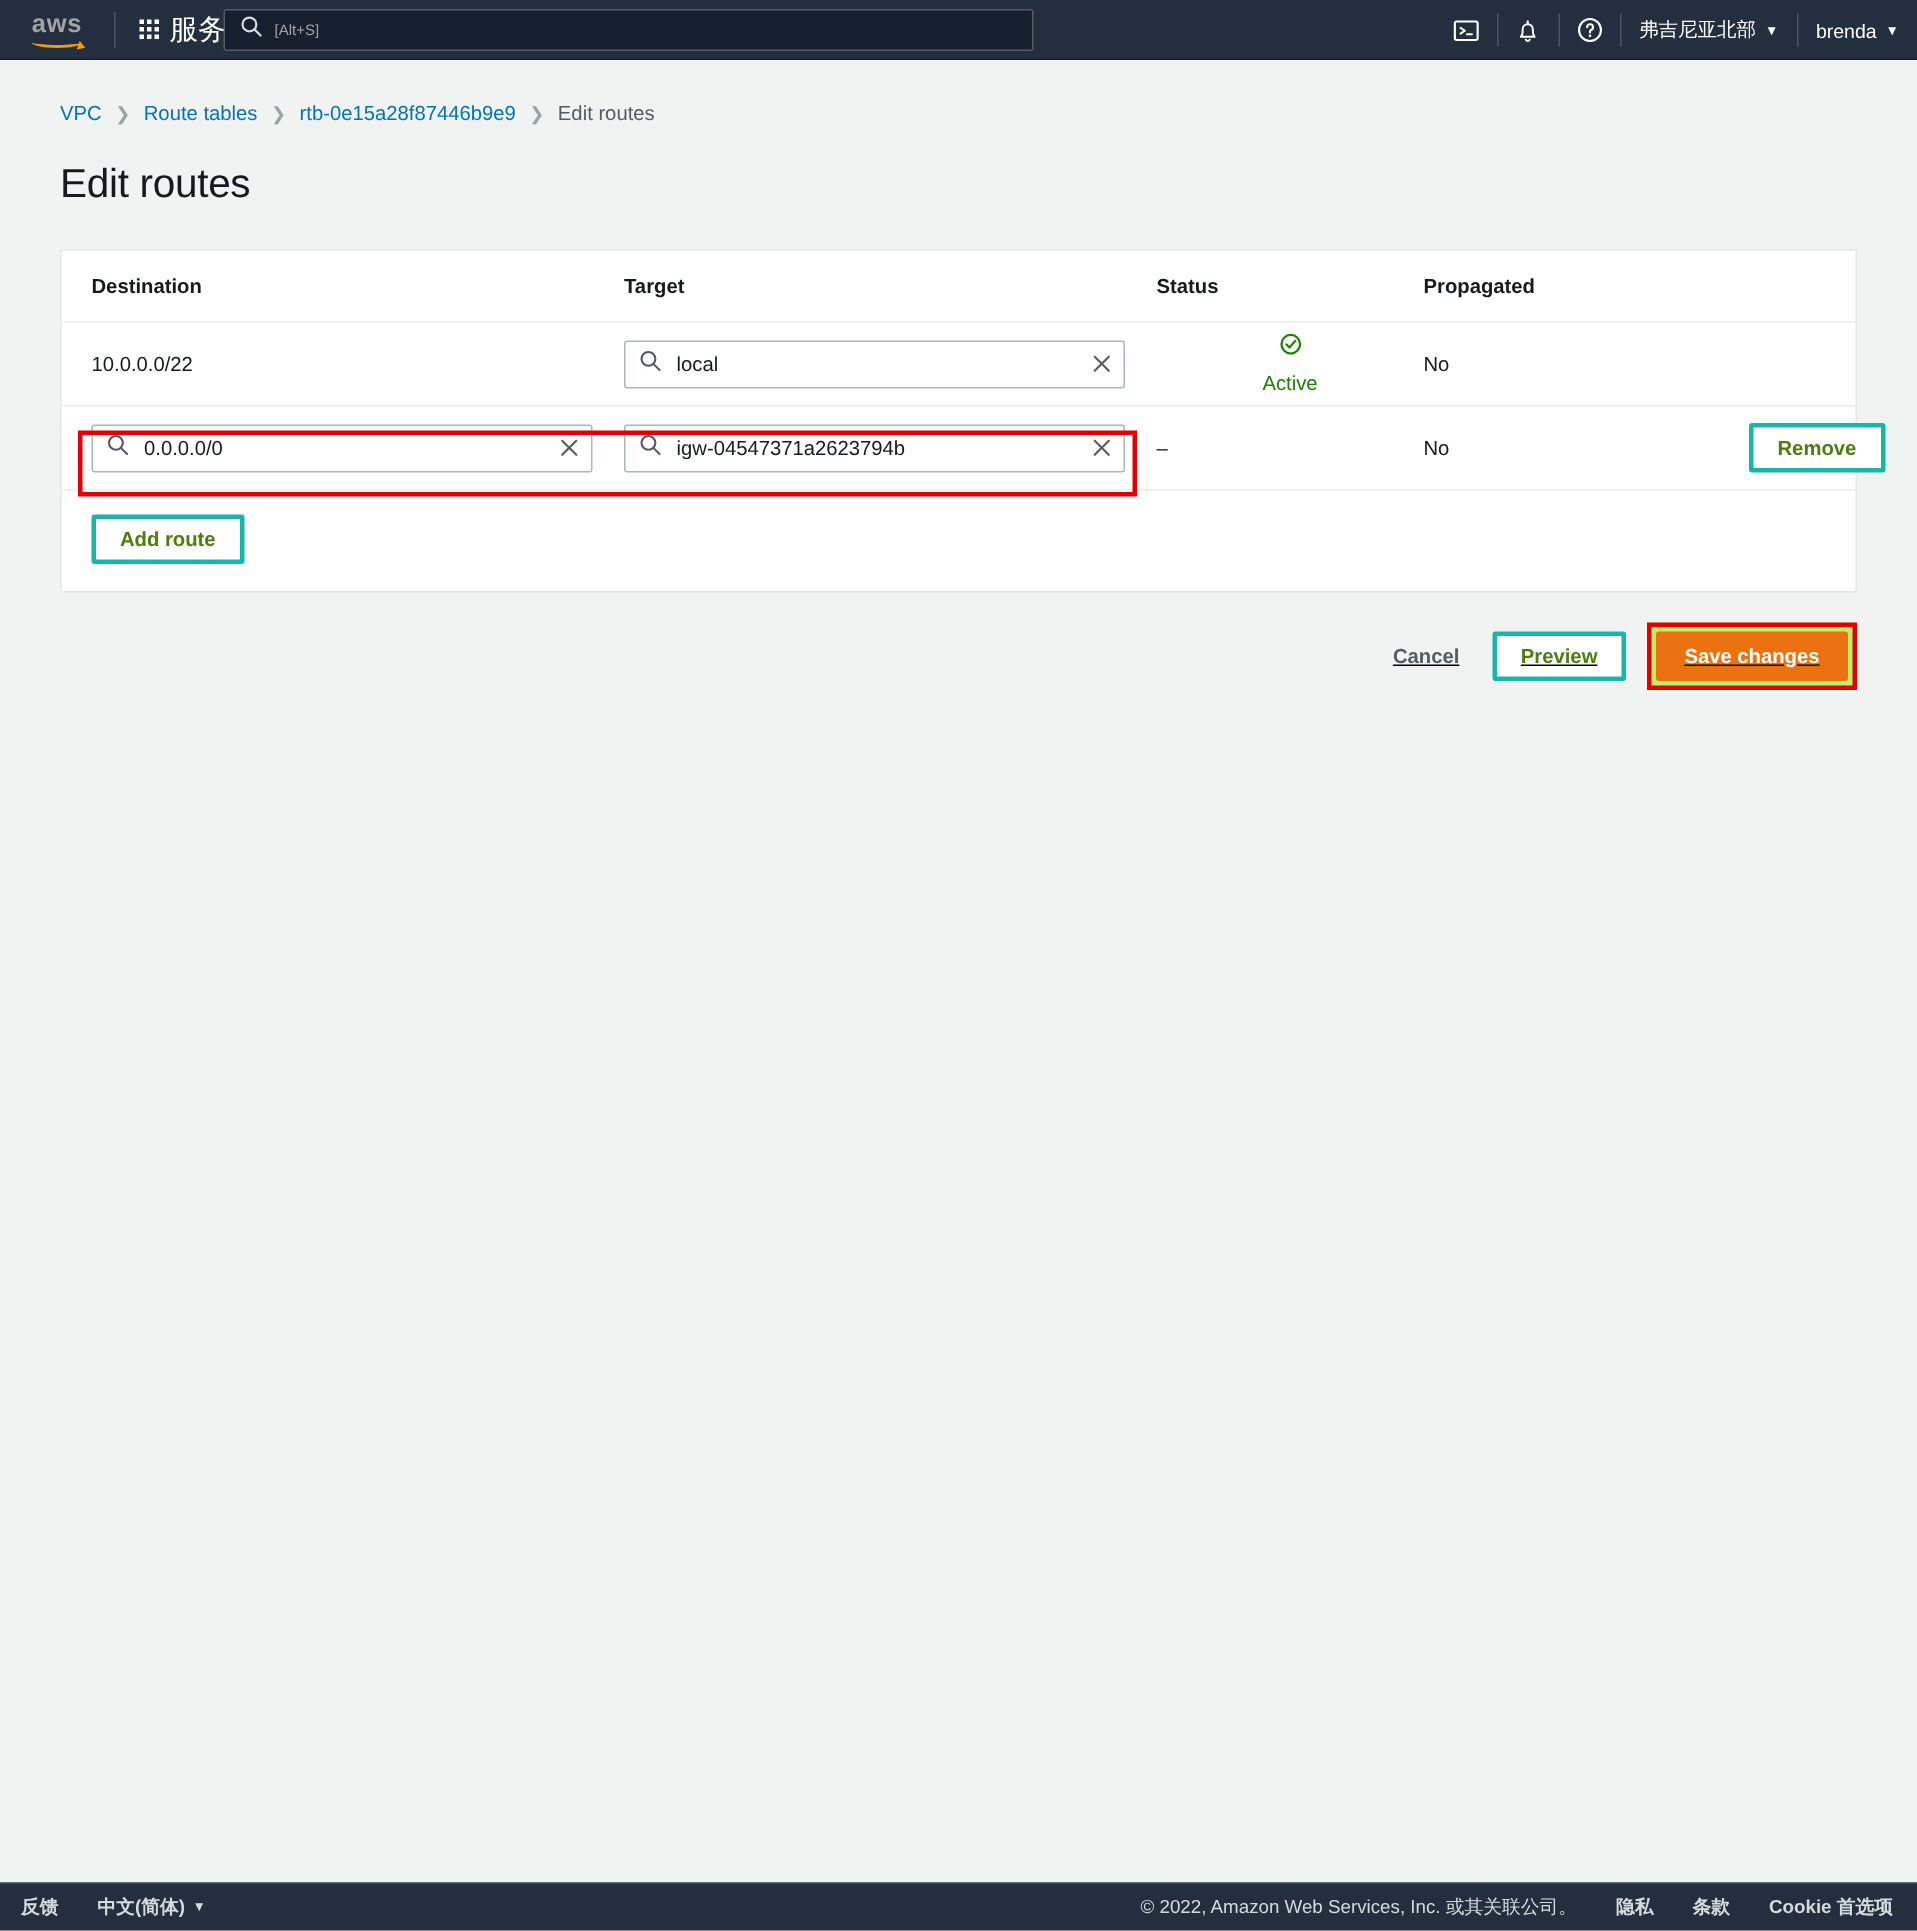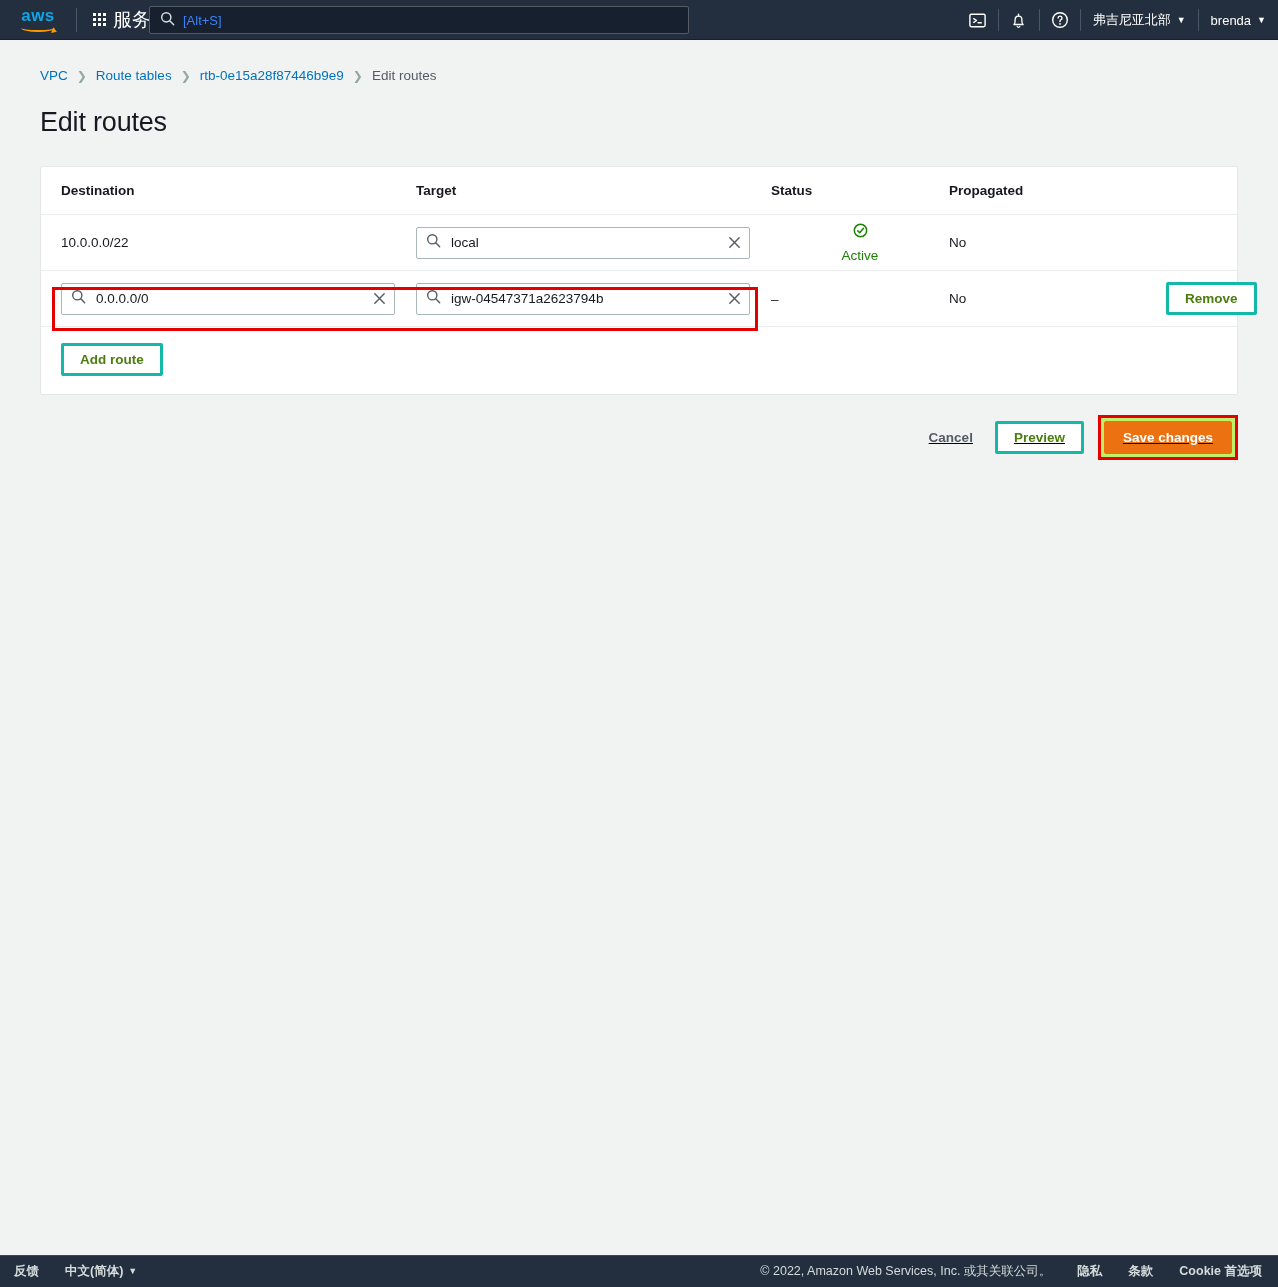--- a/index.html
+++ b/index.html
@@ -18,21 +18,21 @@
     background: #232f3e;
     border-bottom: 1px solid #16202e;
     display: flex; align-items: center;
   }
   .aws-logo {
     width: 56px; margin-left: 10px;
     display: flex; flex-direction: column; align-items: center;
     cursor: pointer;
   }
   .aws-logo .word {
-    color: #0ea5e9; font-size: 17px; font-weight: 700;
+    color: #a3a3a3; font-size: 17px; font-weight: 700;
     letter-spacing: .5px; line-height: 15px;
   }
   .aws-logo .smile {
     width: 34px; height: 8px; margin-top: 1px;
     border-bottom: 2.5px solid #ff9900;
     border-radius: 0 0 50% 50%;
     position: relative;
   }
   .aws-logo .smile:after {
     content: ""; position: absolute; right: -2px; bottom: -4px;
@@ -67,21 +67,21 @@
     display: flex; align-items: center;
   }
   .search-wrap .mag { margin-left: 10px; margin-right: 8px; flex: none; }
   .search-wrap input {
     flex: 1; background: transparent; border: none; outline: none;
     color: #d5dbdb; font-size: 13px;
     font-family: "Liberation Sans", sans-serif;
   }
   .search-wrap input::placeholder { color: #8f9aa8; font-style: italic; }
   .search-hint {
-    color: #3b82f6; font-size: 13px; margin-right: 10px; white-space: nowrap;
+    color: #a3a3a3; font-size: 10px; margin-right: 10px; white-space: nowrap;
   }
 
   .nav-right {
     position: absolute; right: 0; top: 0; height: 40px;
     display: flex; align-items: center;
   }
   .nav-icon-btn {
     width: 40px; height: 40px; display: flex;
     align-items: center; justify-content: center; cursor: pointer;
   }

